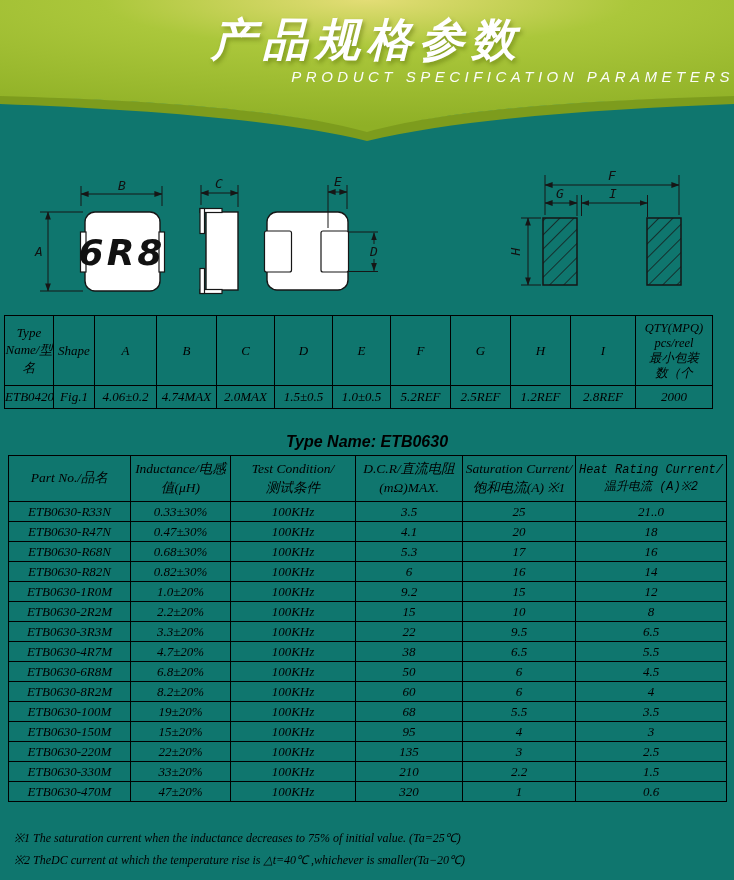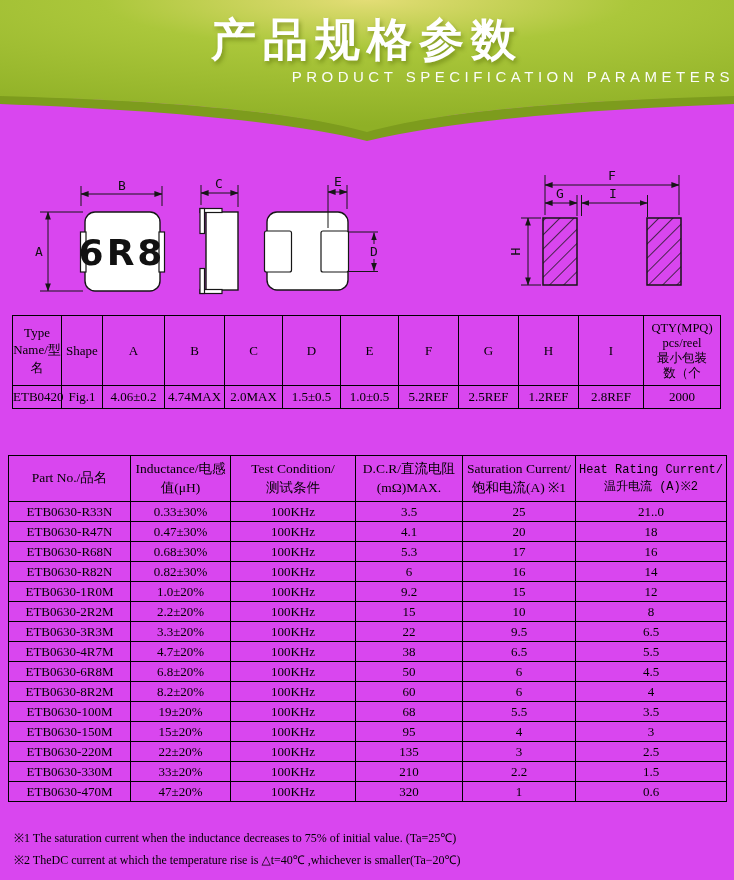--- a/index.html
+++ b/index.html
@@ -1,17 +1,17 @@
 <!DOCTYPE html>
 <html><head>
 <meta charset="utf-8">
 <style>
   html,body{margin:0;padding:0;background:#fff;}
-  .page{position:relative;width:734px;height:880px;background:#d946ef;overflow:hidden;
-        font-family:"Liberation Serif",serif;color:#000;}
+  .page{position:relative;width:734px;height:880px;background:#0f766e;overflow:hidden;
+        font-family:"Liberation Serif",serif;color:#000;font-style:italic;}
 
   
   .banner{position:absolute;left:0;top:0;width:734px;height:150px;}
   .banner svg{position:absolute;left:0;top:0;}
   .banner-title{position:absolute;left:0;top:10px;width:100%;text-align:center;
     font-family:"Liberation Sans",sans-serif;font-weight:bold;font-size:45px;
     letter-spacing:7px;color:#fff;text-shadow:2px 3px 4px rgba(80,100,0,.45);}
   .banner-sub{position:absolute;left:0;top:68px;width:100%;text-align:right;
     font-family:"Liberation Sans",sans-serif;font-size:15px;letter-spacing:4.5px;
     color:rgba(255,255,255,.96);}
@@ -25,21 +25,21 @@
           text-anchor:middle;stroke:none;}
   .marking{font-family:"DejaVu Sans",sans-serif;font-weight:bold;font-size:36px;
            letter-spacing:3px;fill:#111;stroke:none;text-anchor:middle;}
   .pad-hatch{stroke:#161616;stroke-width:1.5;}
 
   
   table{border-collapse:collapse;table-layout:fixed;}
   th,td{border:1px solid #000;text-align:center;vertical-align:middle;
         padding:0;white-space:pre-line;font-weight:normal;}
 
-  .dim-table{position:absolute;left:12px;top:315px;width:708px;font-size:13px;}
+  .dim-table{position:absolute;left:4px;top:315px;width:708px;font-size:13px;}
   .dim-table thead tr{height:70px;}
   .dim-table tbody tr{height:23px;}
   .dim-table th:last-child{font-size:12.5px;line-height:1.2;}
 
   .type-title{position:absolute;left:0;top:433px;width:100%;text-align:center;
     font-family:"Liberation Sans",sans-serif;font-weight:bold;font-size:16px;}
 
   .spec-table{position:absolute;left:8px;top:455px;width:718px;font-size:13px;padding-left:35px;}
   .spec-table thead tr{height:46px;}
   .spec-table th{line-height:1.35;font-size:13.5px;}
@@ -189,20 +189,21 @@
           <td>1.0±0.5</td>
           <td>5.2REF</td>
           <td>2.5REF</td>
           <td>1.2REF</td>
           <td>2.8REF</td>
           <td>2000</td>
         </tr>
       </tbody>
   </table>
 
+  <div class="type-title">Type Name: ETB0630</div>
 
   <table class="spec-table" id="spec-table">
     <colgroup>
       <col style="width:122px">
         <col style="width:100px">
         <col style="width:125px">
       <col style="width:107px">
         <col style="width:113px">
         <col style="width:151px">
     </colgroup>

